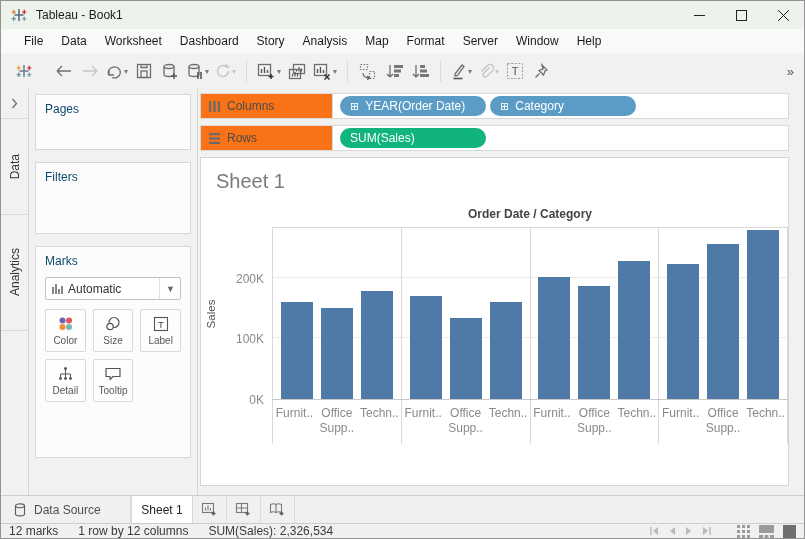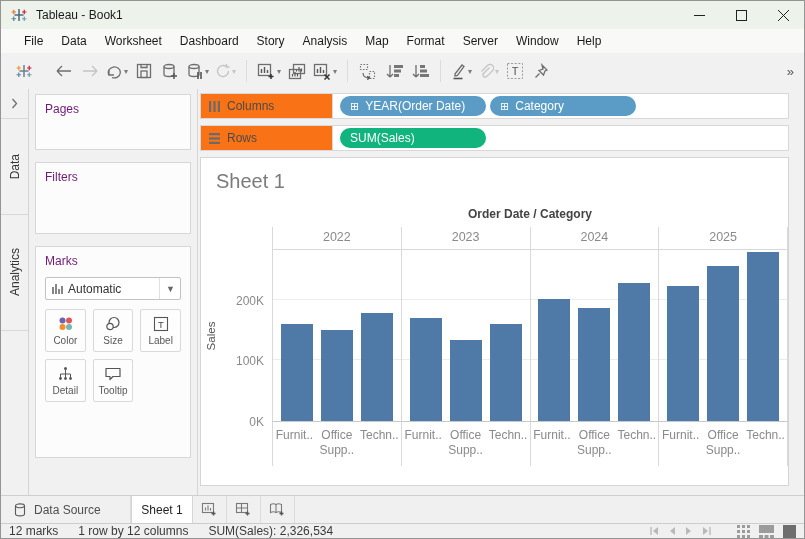--- a/index.html
+++ b/index.html
@@ -34,21 +34,21 @@
 
   .side-strip { width:28px; border-right:1px solid #d4d4d4; display:flex; flex-direction:column; flex:0 0 auto; }
   .strip-chevron { height:30px; border-bottom:1px solid #d8d8d8; display:flex; align-items:center; justify-content:center; color:#6e6e6e; font-size:13px; }
   .vtab { display:flex; align-items:center; justify-content:center; border-bottom:1px solid #d8d8d8; }
   .vtab span { writing-mode:vertical-rl; transform:rotate(180deg); font-size:12px; color:#333; }
   .vtab.data { height:96px; }
   .vtab.analytics { height:116px; }
 
   .side-panel { width:169px; border-right:1px solid #d4d4d4; padding:5px 6px; display:flex; flex-direction:column; flex:0 0 auto; }
   .card { background:#fcfcfc; border:1px solid #d7d7d7; margin-bottom:12px; padding:7px 9px; }
-  .card-label { font-size:12px; color:#701a75; }
+  .card-label { font-size:12px; color:#0c4a6e; }
   .card.pages { height:56px; }
   .card.filters { height:72px; }
   .card.marks { height:212px; }
 
   .mark-type { margin-top:9px; height:23px; border:1px solid #c2c2c2; border-radius:2px; background:#fff; display:flex; align-items:center; padding:0 5px; }
   .mark-type .mt-label { font-size:12px; color:#333; margin-left:5px; flex:1; }
   .mark-type .mt-caret { color:#666; font-size:9px; border-left:1px solid #e0e0e0; padding-left:6px; align-self:stretch; display:flex; align-items:center; }
 
   .marks-grid { display:grid; grid-template-columns:repeat(3,1fr); gap:7px; margin-top:9px; }
   .mark-btn { height:43px; background:#fdfdfd; border:1px solid #d9d9d9; border-radius:2px; display:flex; flex-direction:column; align-items:center; justify-content:center; gap:3px; }
@@ -405,29 +405,20 @@
           </div>
         </div>
       </div>
 
       <div class="sheet-view">
         <div class="sheet-title">Sheet 1</div>
         <div class="hdr-row">
           <div class="axis-spacer"></div>
           <div class="hdr-text">Order Date / Category</div>
         </div>
-        <div class="year-row">
-          <div class="axis-spacer"></div>
-          <div style="flex: 1 1 0%; display: flex; width: 100%;" id="year-row">
-              <div class="year-cell">2022</div>
-              <div class="year-cell">2023</div>
-              <div class="year-cell">2024</div>
-              <div class="year-cell">2025</div>
-            </div>
-        </div>
         <div class="plot-row">
           <div class="y-axis">
             <span class="ylabel">Sales</span>
             <div id="yticks">
                 <div class="ytick" style="bottom: -7px;">0K</div>
                 <div class="ytick" style="bottom: 53.7018px;">100K</div>
                 <div class="ytick" style="bottom: 114.404px;">200K</div>
               </div>
           </div>
           <div class="panes" id="panes">

